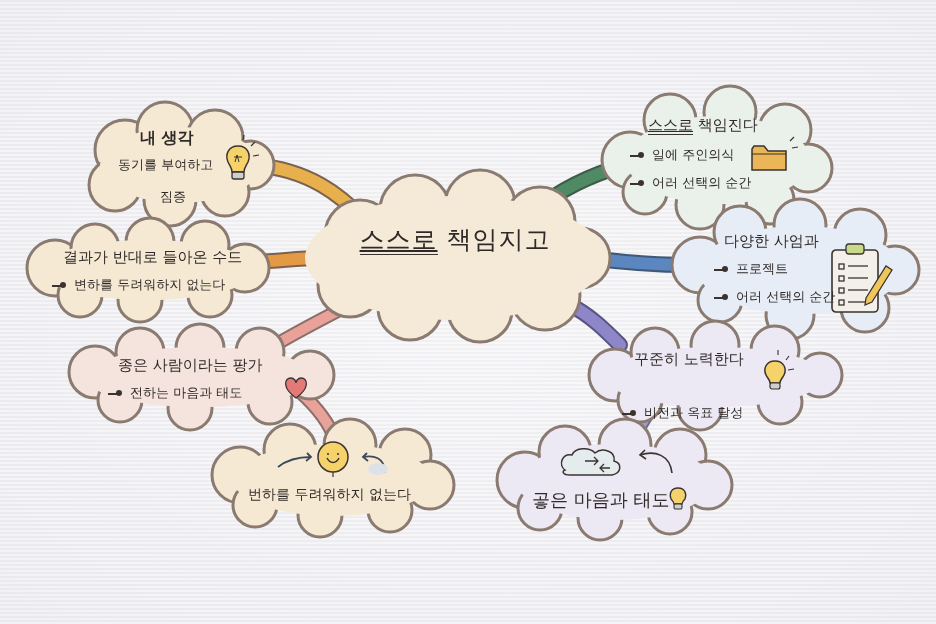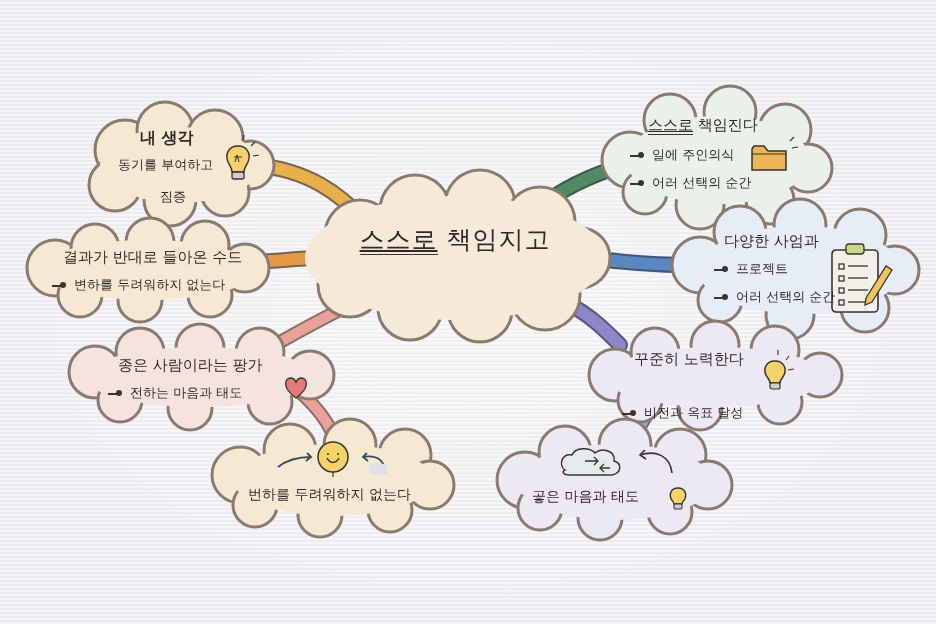--- a/index.html
+++ b/index.html
@@ -310,14 +310,14 @@
 
 <div>
   <div class="label title" style="left:634px; top:350px;">꾸준히 노력한다</div>
   <div class="label item" style="left:622px; top:404px;">
       <span class="bullet"></span>
       <span>비전과 옥표 달성</span>
     </div>
 </div>
 
 <div>
-  <div class="label item" style="left:532px; top:488px; font-size:14px;">곻은 마음과 태도</div>
+  <div class="label item" style="left:532px; top:488px; font-size:18px;">곻은 마음과 태도</div>
 </div>
 
 </body></html>

